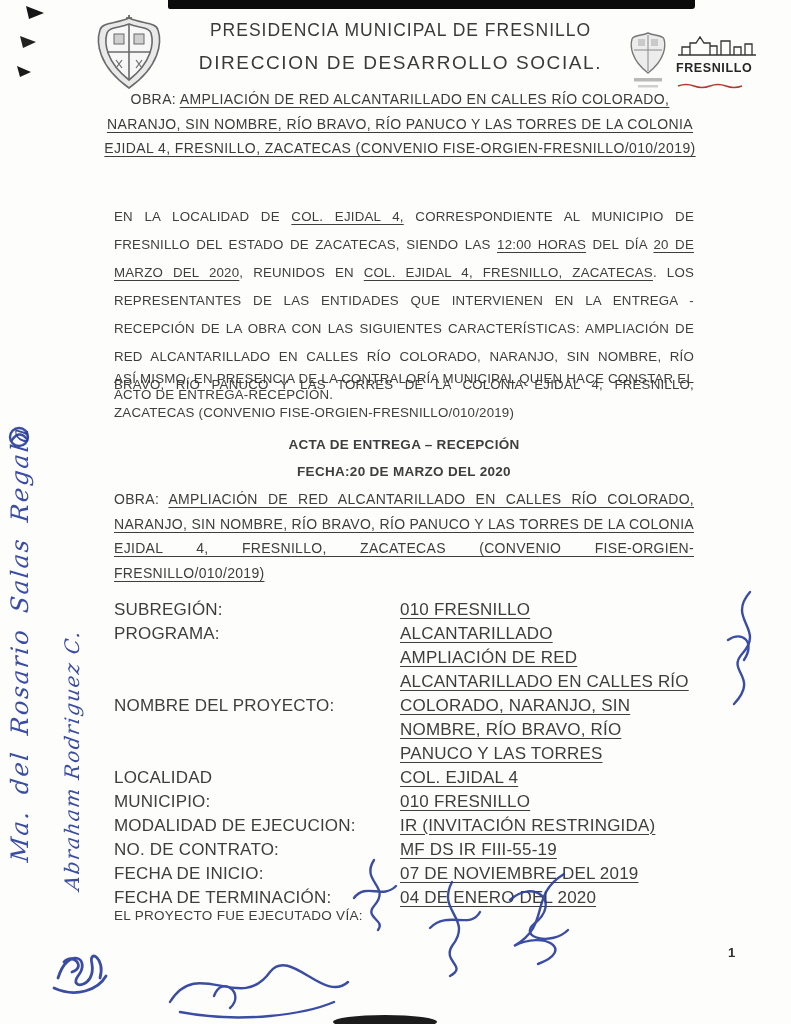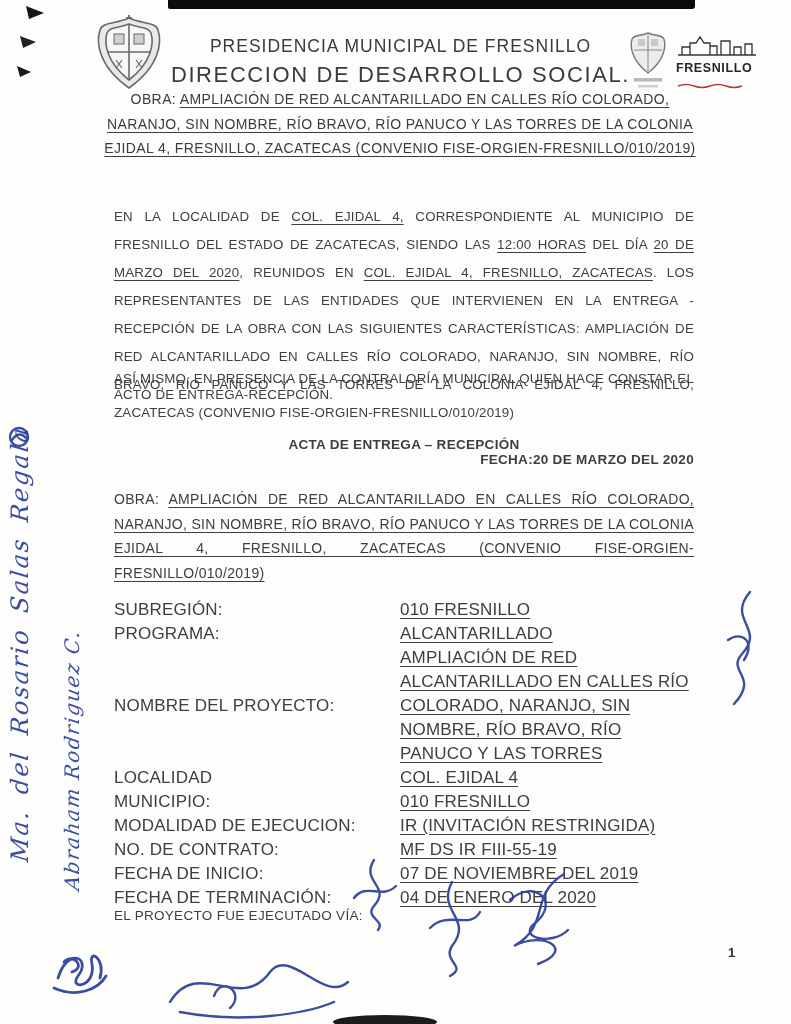--- a/index.html
+++ b/index.html
@@ -8,34 +8,34 @@
     font-family:"Liberation Sans",sans-serif;color:#3e3e3e;
   }
   .u{text-decoration:underline;text-underline-offset:3px;text-decoration-thickness:1.2px;}
 
   
   .topbar{position:absolute;left:168px;top:0;width:527px;height:9px;background:#0b0b0b;border-radius:0 0 3px 2px;}
   .corner-marks{position:absolute;left:12px;top:2px;}
 
   
   .crest{position:absolute;left:90px;top:12px;}
-  .head-titles{position:absolute;left:168px;top:36px;width:465px;text-align:center;color:#3a3a3a;}
+  .head-titles{position:absolute;left:168px;top:20px;width:465px;text-align:center;color:#3a3a3a;}
   .t1{font-size:17.5px;letter-spacing:1px;}
-  .t2{font-size:22px;letter-spacing:1.6px;margin-top:5px;}
+  .t2{font-size:19px;letter-spacing:1.6px;margin-top:11px;}
   .shield2{position:absolute;left:626px;top:30px;}
   .flogo{position:absolute;left:676px;top:31px;width:84px;text-align:left;}
   .flogo-text{font-size:12.5px;font-weight:bold;letter-spacing:.6px;color:#262626;margin-top:0;}
 
   
   .obra1{position:absolute;left:98px;top:87px;width:604px;text-align:center;font-size:14px;line-height:24.5px;letter-spacing:.4px;color:#3c3c3c;}
   .p1{position:absolute;left:114px;top:203px;width:580px;font-size:13.3px;line-height:28px;letter-spacing:.2px;text-align:justify;}
   .p2{position:absolute;left:114px;top:371px;width:580px;font-size:13.3px;line-height:16px;letter-spacing:.2px;text-align:justify;}
   .acta{position:absolute;left:114px;top:437px;width:580px;font-size:13.5px;letter-spacing:.3px;font-weight:bold;}
   .acta .a1{text-align:center;}
-  .acta .a2{text-align:right;margin-top:0;}
+  .acta .a2{text-align:center;margin-top:12px;}
   .obra2{position:absolute;left:114px;top:487px;width:580px;font-size:14px;line-height:24.5px;letter-spacing:.3px;text-align:justify;}
 
   .fields{position:absolute;left:114px;top:598px;width:580px;font-size:17px;letter-spacing:.2px;}
   .frow{display:grid;grid-template-columns:286px 294px;}
   .flabel,.fval{line-height:24px;}
   .frow.multi .flabel{align-self:center;}
 
   .ejec{position:absolute;left:114px;top:908px;font-size:13.5px;letter-spacing:.3px;}
   .pagenum{position:absolute;left:728px;top:945px;font-size:13px;font-weight:bold;color:#2f2f2f;}
 

